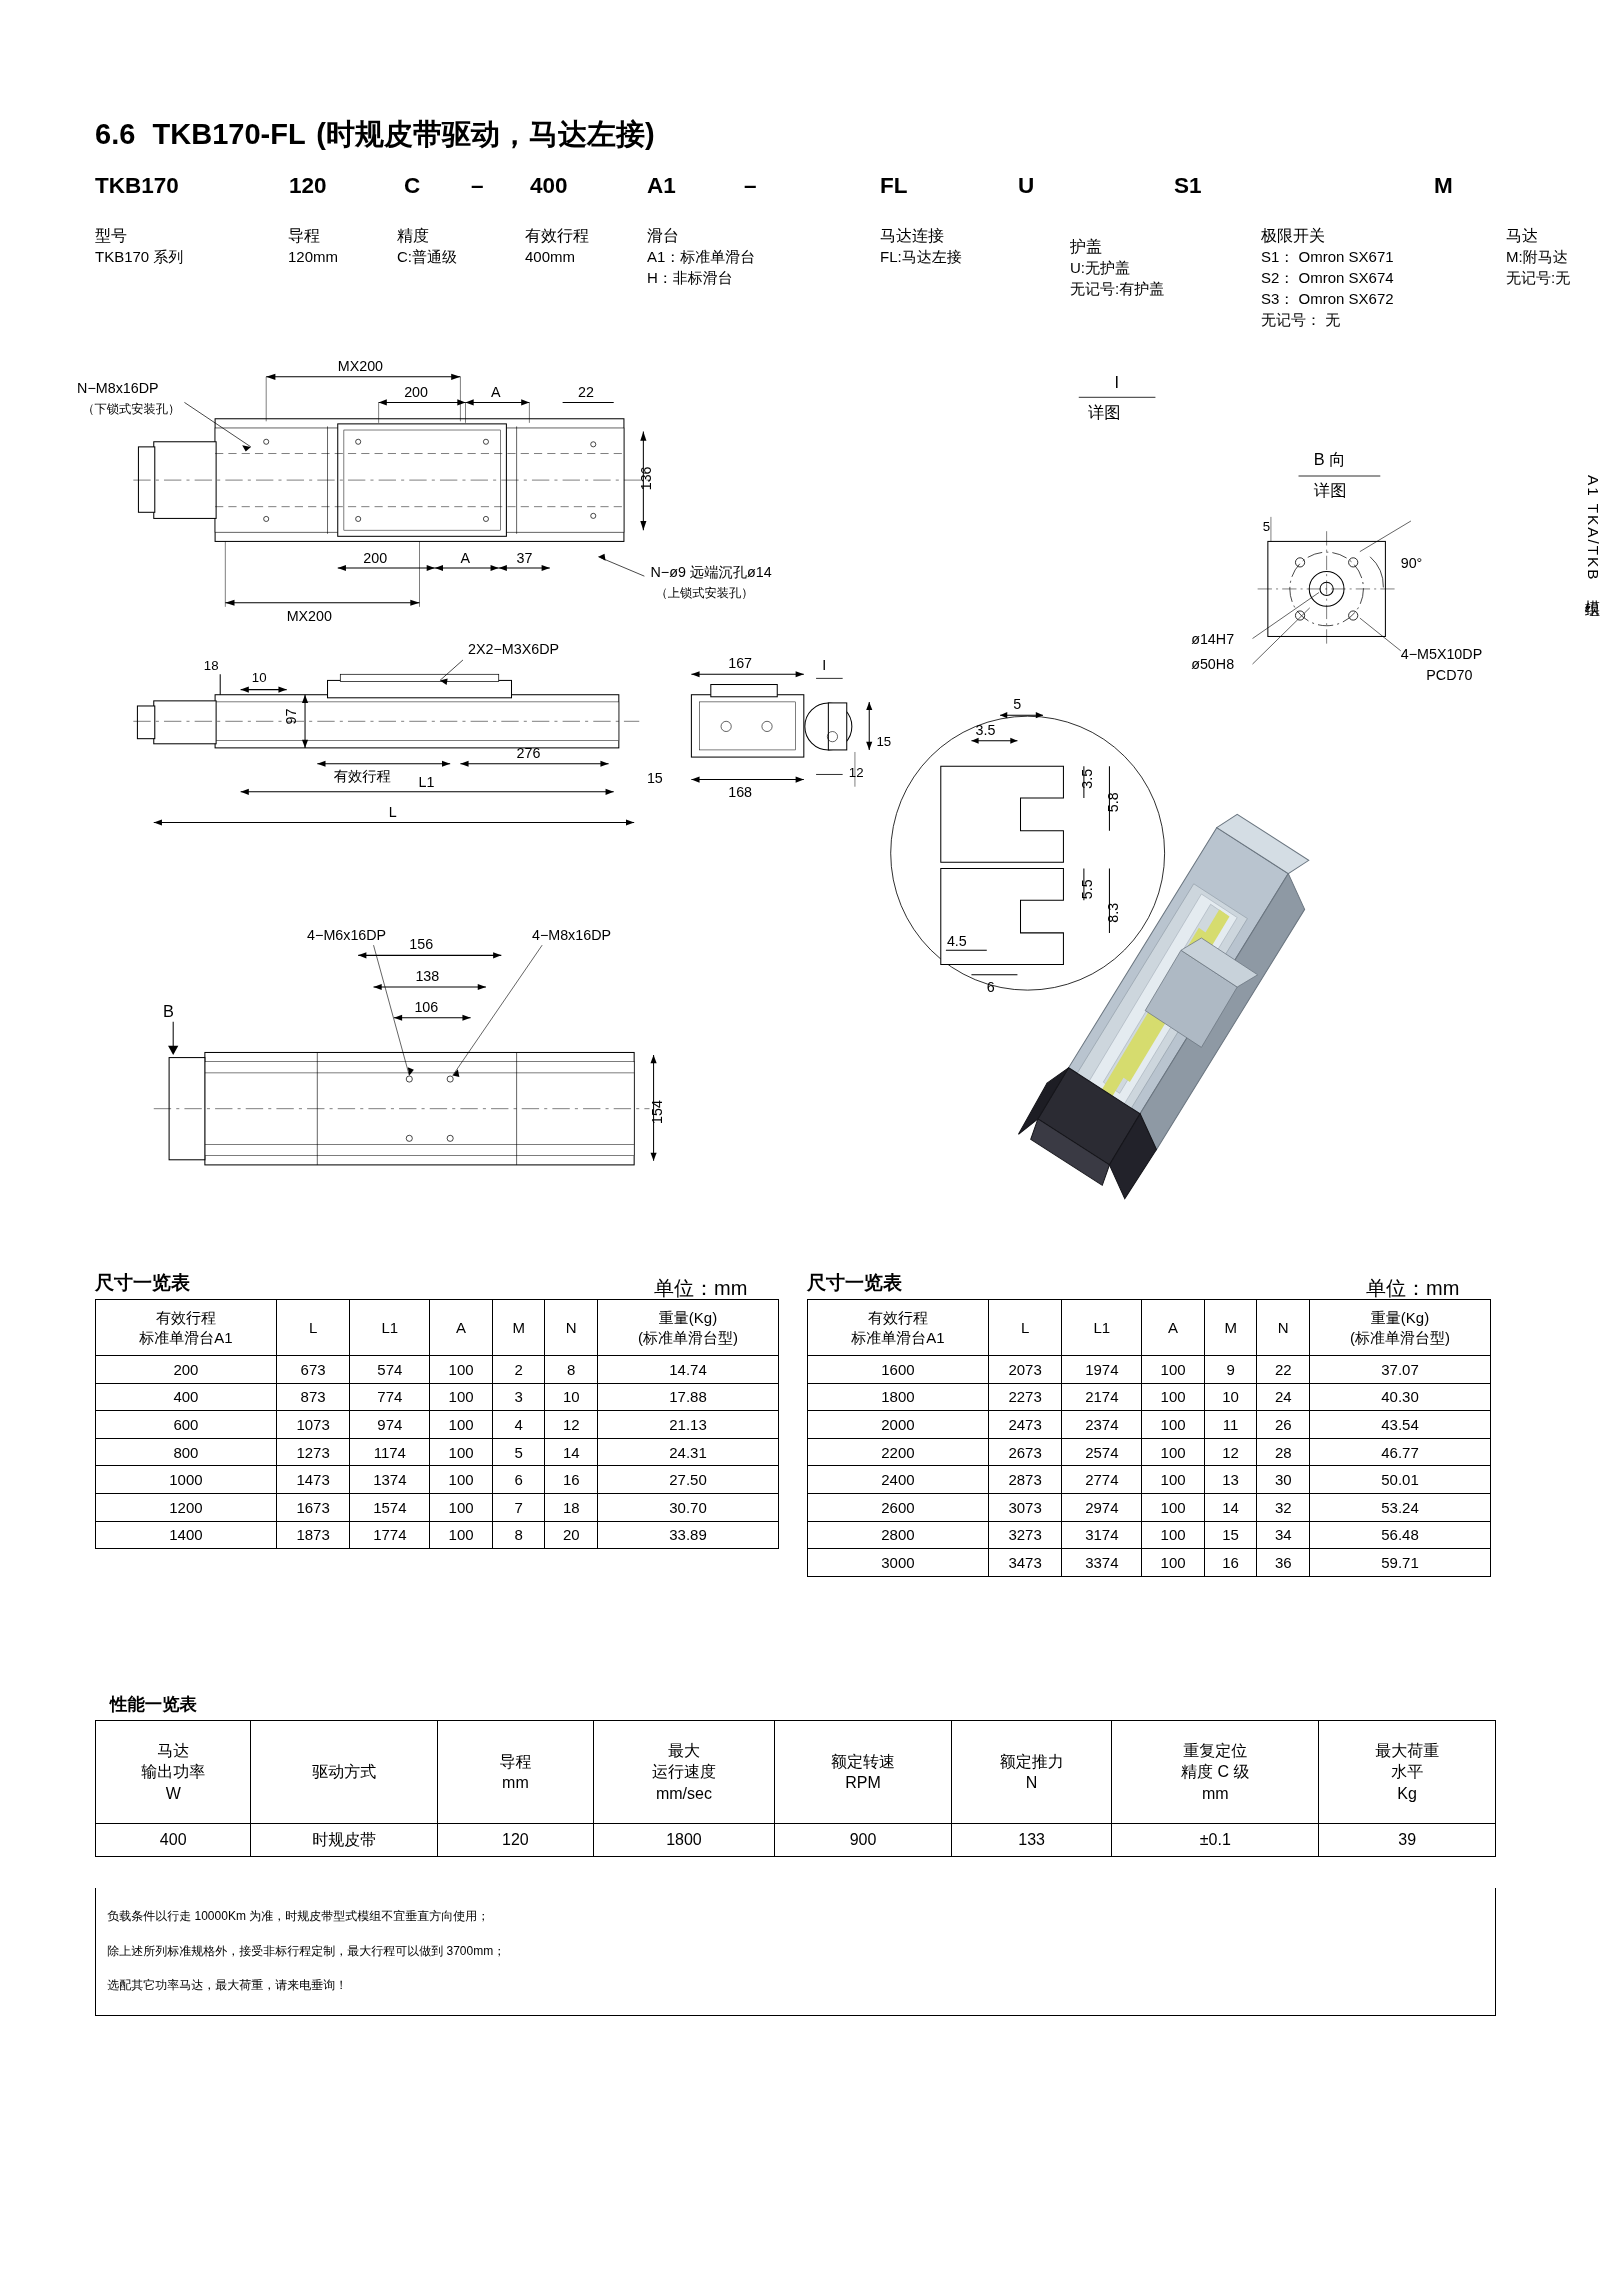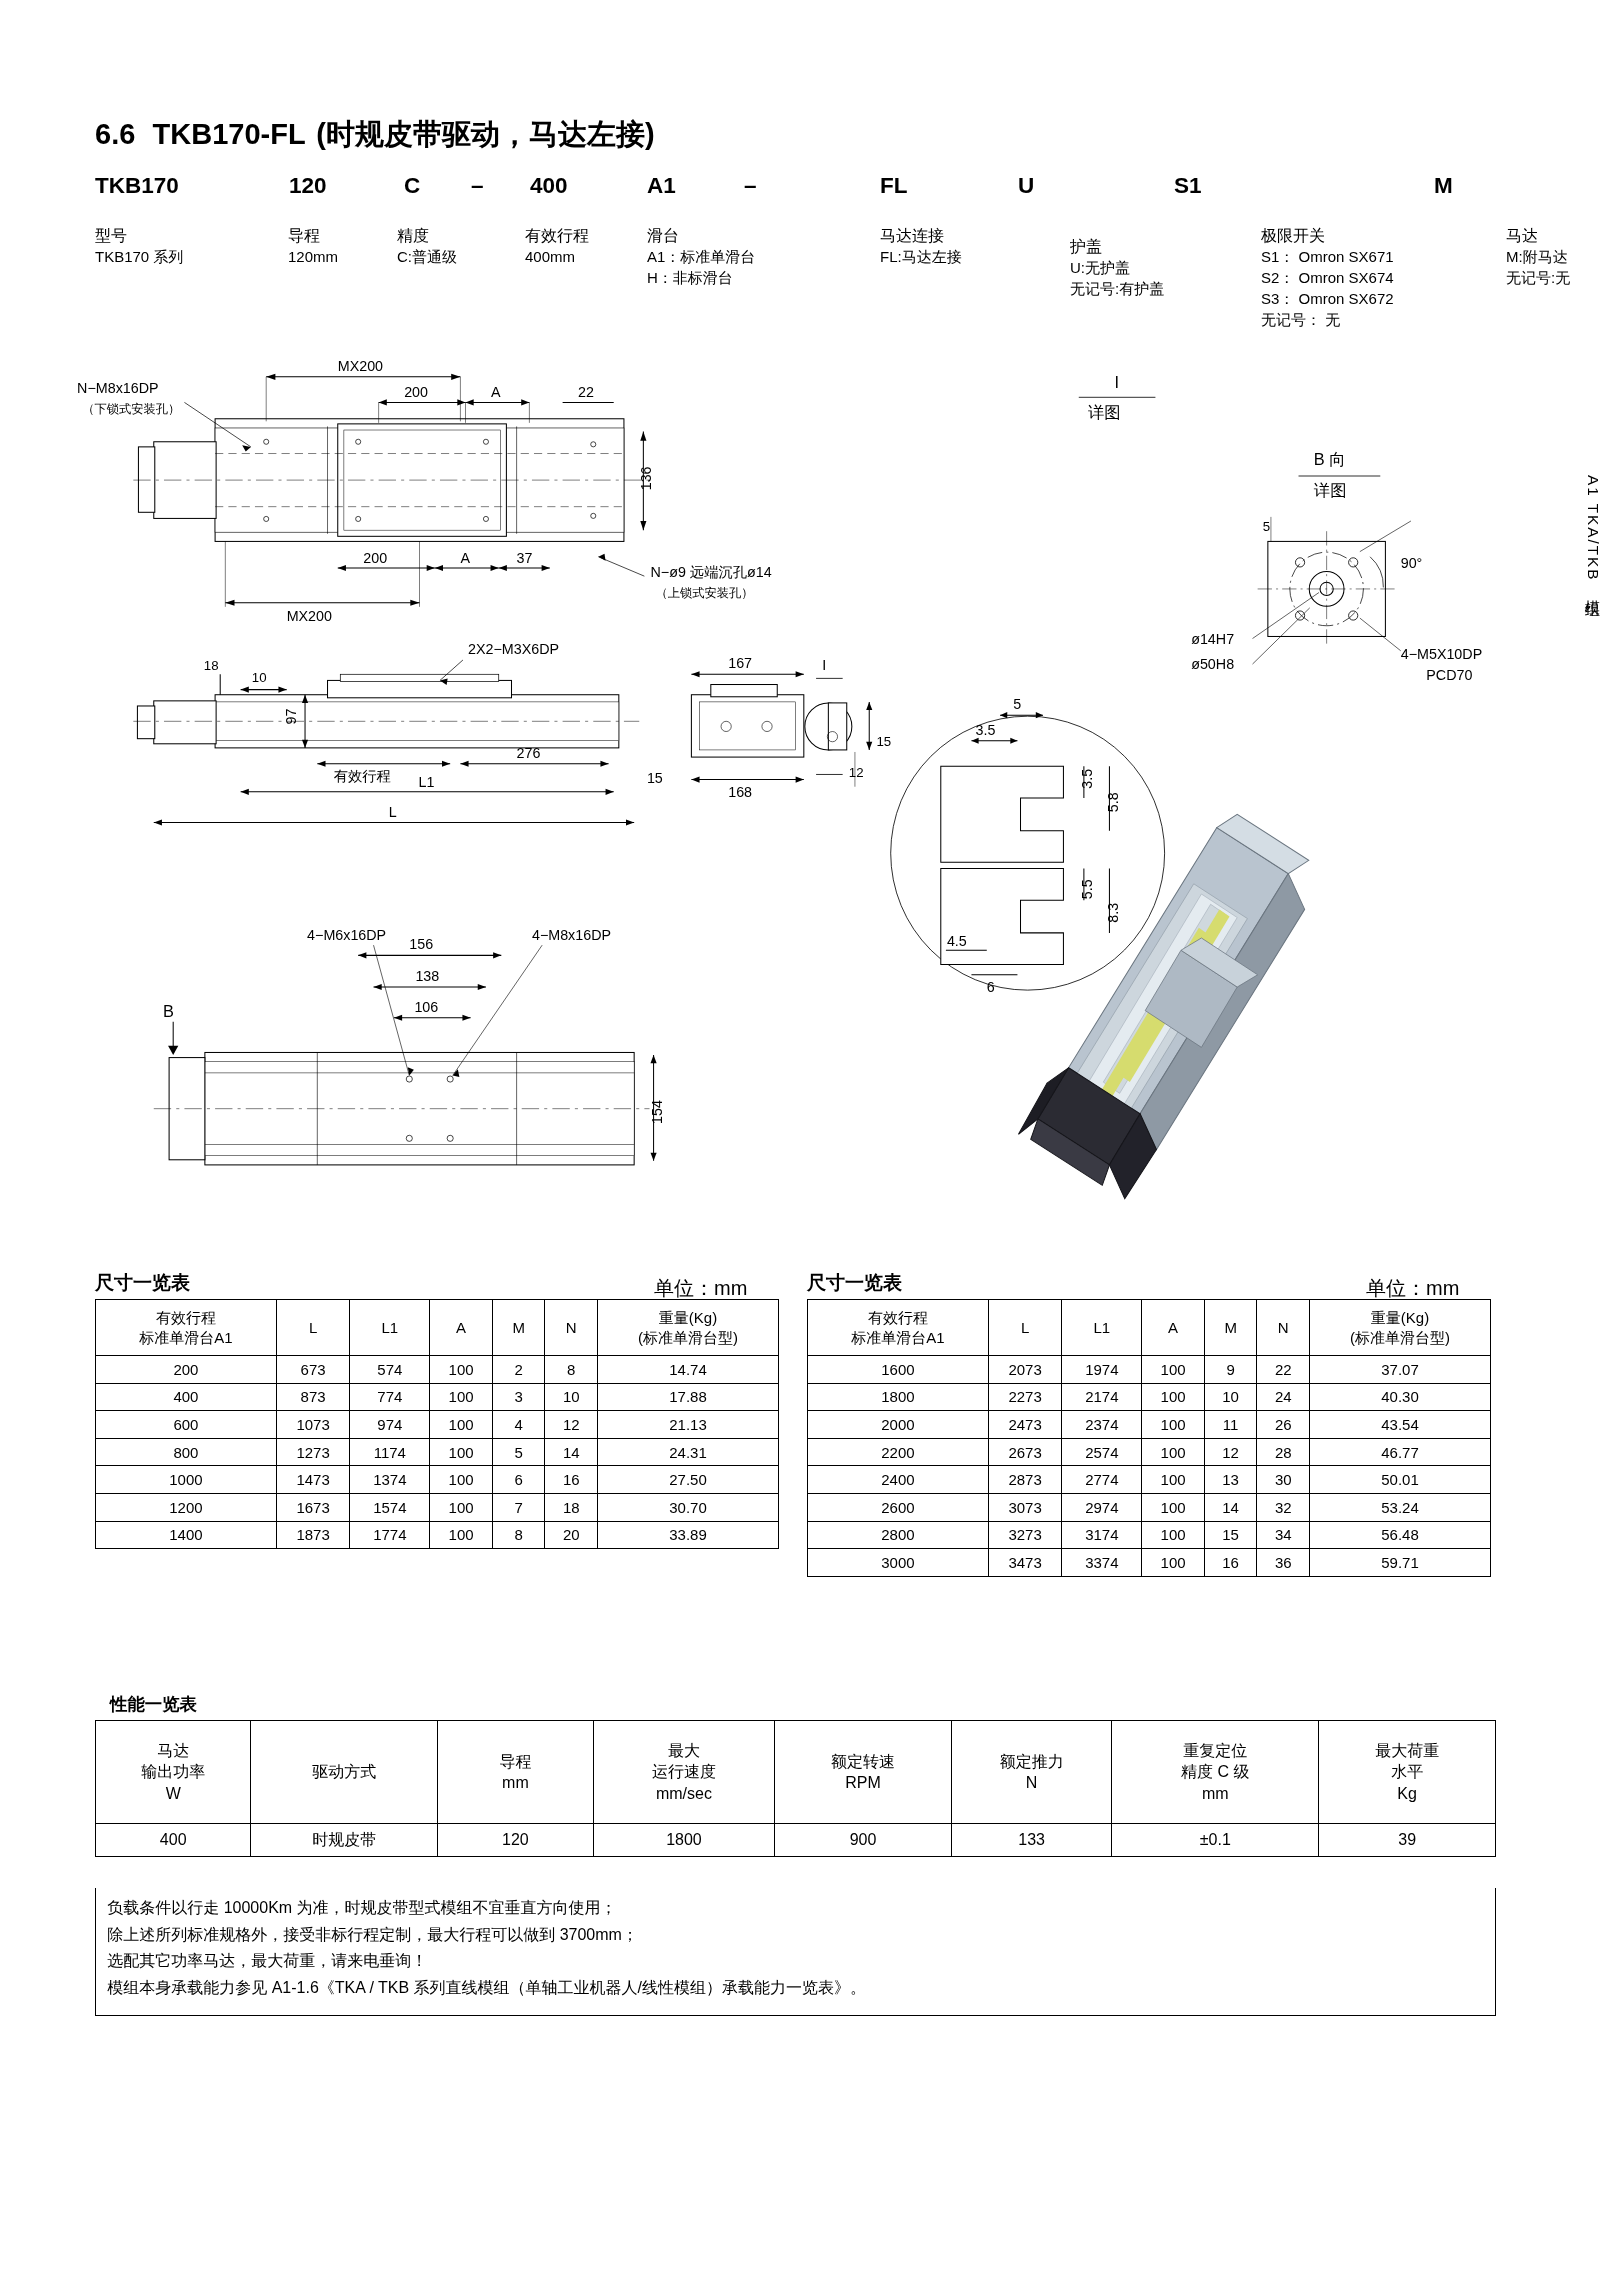--- a/index.html
+++ b/index.html
@@ -33,21 +33,21 @@
   table.dim td,table.dim th{border:1px solid #000;text-align:center;padding:0;font-weight:normal;}
   table.dim th{font-size:15px;line-height:19.4px;}
   table.dim td{height:26.6px;}
 
   table.perf{position:absolute;border-collapse:collapse;font-size:16px;}
   table.perf td,table.perf th{border:1px solid #000;text-align:center;font-weight:normal;padding:0;}
   table.perf th{line-height:21.5px;}
   table.perf td{height:32px;}
 
   .notesBox{position:absolute;border:1px solid #000;border-top:none;box-sizing:border-box;padding:7.2px 11.2px 8.2px 11.2px;}
-  .notesBox div{font-size:16px;line-height:26.6px;white-space:nowrap;}
+  .notesBox div{font-size:12px;line-height:26.6px;white-space:nowrap;margin-top:8px;}
 
   .perfCap{position:absolute;font-size:17.4px;font-weight:bold;}
 </style>
 </head>
 <body>
 
 <div class="page">
 
   <div class="title">
     <span>6.6</span>
@@ -647,17 +647,16 @@
         <td>±0.1</td>
         <td>39</td>
       </tr>
     </tbody>
   </table>
 
   <div class="notesBox" style="left:95px;top:1888px;width:1401px;height:128px;">
     <div>负载条件以行走 10000Km 为准，时规皮带型式模组不宜垂直方向使用；</div>
     <div>除上述所列标准规格外，接受非标行程定制，最大行程可以做到 3700mm；</div>
     <div>选配其它功率马达，最大荷重，请来电垂询！</div>
-    <div>模组本身承载能力参见 A1-1.6《TKA / TKB 系列直线模组（单轴工业机器人/线性模组）承载能力一览表》。</div>
   </div>
 
 </div>
 
 
 </body></html>

